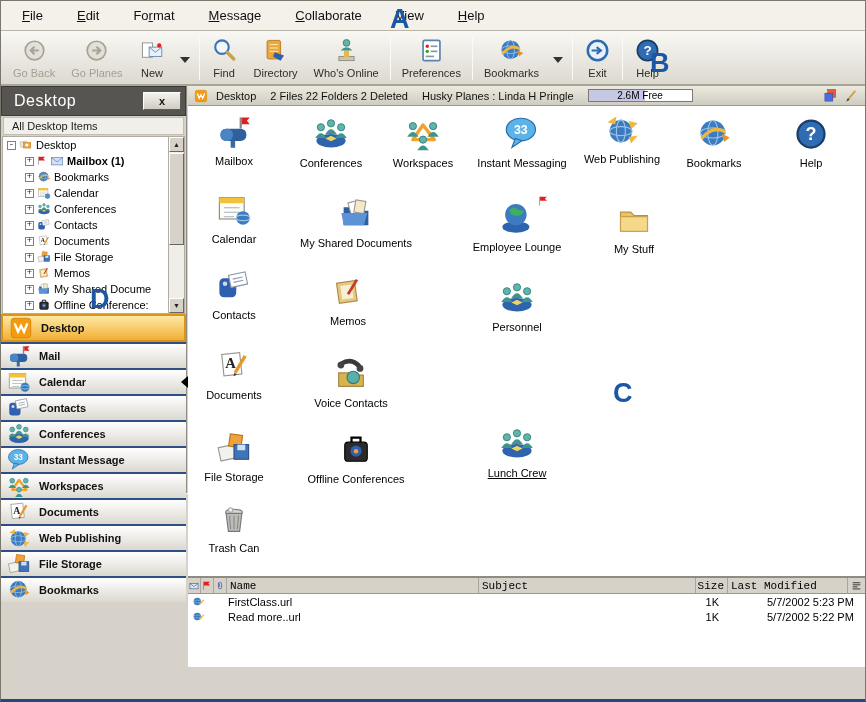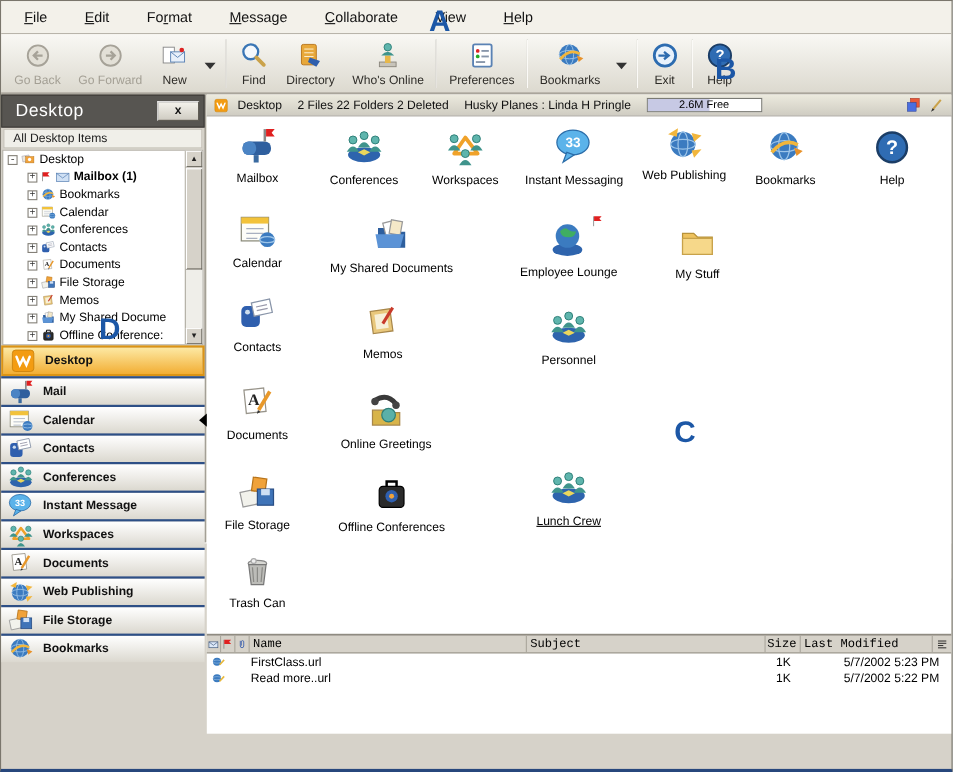--- a/index.html
+++ b/index.html
@@ -125,21 +125,21 @@
             <circle cx="16" cy="16" r="11" fill="#e3e0d7" stroke="#a6a298" stroke-width="2"></circle>
             <path d="M21 16 h-9 m4 -4.5 l-4.5 4.5 4.5 4.5" stroke="#a6a298" stroke-width="2.5" fill="none"></path>
           </svg>
           <span class="lbl">Go Back</span>
         </div>
         <div class="tb-btn disabled">
           <svg width="27" height="27" viewBox="0 0 32 32" style="display:block">
             <circle cx="16" cy="16" r="11" fill="#e3e0d7" stroke="#a6a298" stroke-width="2"></circle>
             <path d="M11 16 h9 m-4 -4.5 l4.5 4.5 -4.5 4.5" stroke="#a6a298" stroke-width="2.5" fill="none"></path>
           </svg>
-          <span class="lbl">Go Forward</span>
+          <span class="lbl">Go Planes</span>
         </div>
         <div class="tb-btn">
           <svg width="27" height="27" viewBox="0 0 32 32" style="display:block">
             <rect x="4" y="7" width="12" height="17" fill="#fff" stroke="#888"></rect>
             <rect x="12" y="12" width="15" height="11" fill="#e8f0fa" stroke="#5a82b4"></rect>
             <path d="M12 12 l7.5 6 7.5 -6" fill="none" stroke="#5a82b4"></path>
             <circle cx="24" cy="10" r="2.5" fill="#d22"></circle>
           </svg>
           <span class="lbl">New</span>
         </div>
@@ -607,21 +607,21 @@
                 <text x="13" y="18" font-size="13" font-weight="bold" fill="#222" text-anchor="middle" font-family="Liberation Serif,serif">A</text>
                 <line x1="26" y1="7" x2="17" y2="22" stroke="#e8982a" stroke-width="3"></line>
                 <path d="M15.5 25 l1 -3 2 1.5 z" fill="#333"></path>
               </svg></span><div class="dlabel">Documents</div></div>
           <div class="dicon" style="left: 163px; top: 250px;"><span class="dimg"><svg width="36" height="36" viewBox="0 0 32 32" style="display:block">
                 <path d="M5 15 h9 l2 2 h11 v10 H5 z" fill="#d8b44a" stroke="#a8874a"></path>
                 <circle cx="18" cy="19" r="5.5" fill="#5ab0a8" stroke="#2f7f78"></circle>
                 <path d="M7 7 q10 -6 17 3" stroke="#3a3a3a" stroke-width="4" fill="none" stroke-linecap="round"></path>
                 <circle cx="7" cy="8" r="3" fill="#444"></circle>
                 <circle cx="24" cy="11" r="3" fill="#444"></circle>
-              </svg></span><div class="dlabel">Online Greetings</div></div>
+              </svg></span><div class="dlabel">Voice Contacts</div></div>
           <div class="dicon" style="left: 46px; top: 324px;"><span class="dimg"><svg width="36" height="36" viewBox="0 0 32 32" style="display:block">
                 <rect x="3" y="14" width="16" height="12" fill="#f2f2ec" stroke="#999" transform="rotate(-12 11 20)"></rect>
                 <rect x="12" y="4" width="11" height="11" fill="#f0a23a" stroke="#b8741a" transform="rotate(8 17 9)"></rect>
                 <rect x="16" y="13" width="13" height="13" fill="#3f74b8" stroke="#2a4f86"></rect>
                 <rect x="19" y="13" width="7" height="5" fill="#cfe0f4"></rect>
               </svg></span><div class="dlabel">File Storage</div></div>
           <div class="dicon" style="left: 168px; top: 326px;"><span class="dimg"><svg width="36" height="36" viewBox="0 0 32 32" style="display:block">
                 <rect x="6" y="9" width="20" height="17" rx="3" fill="#2b2b2b" stroke="#000"></rect>
                 <path d="M12 9 v-4 h8 v4" stroke="#000" stroke-width="2" fill="none"></path>
                 <circle cx="16" cy="17" r="5" fill="#2f5fae"></circle>

